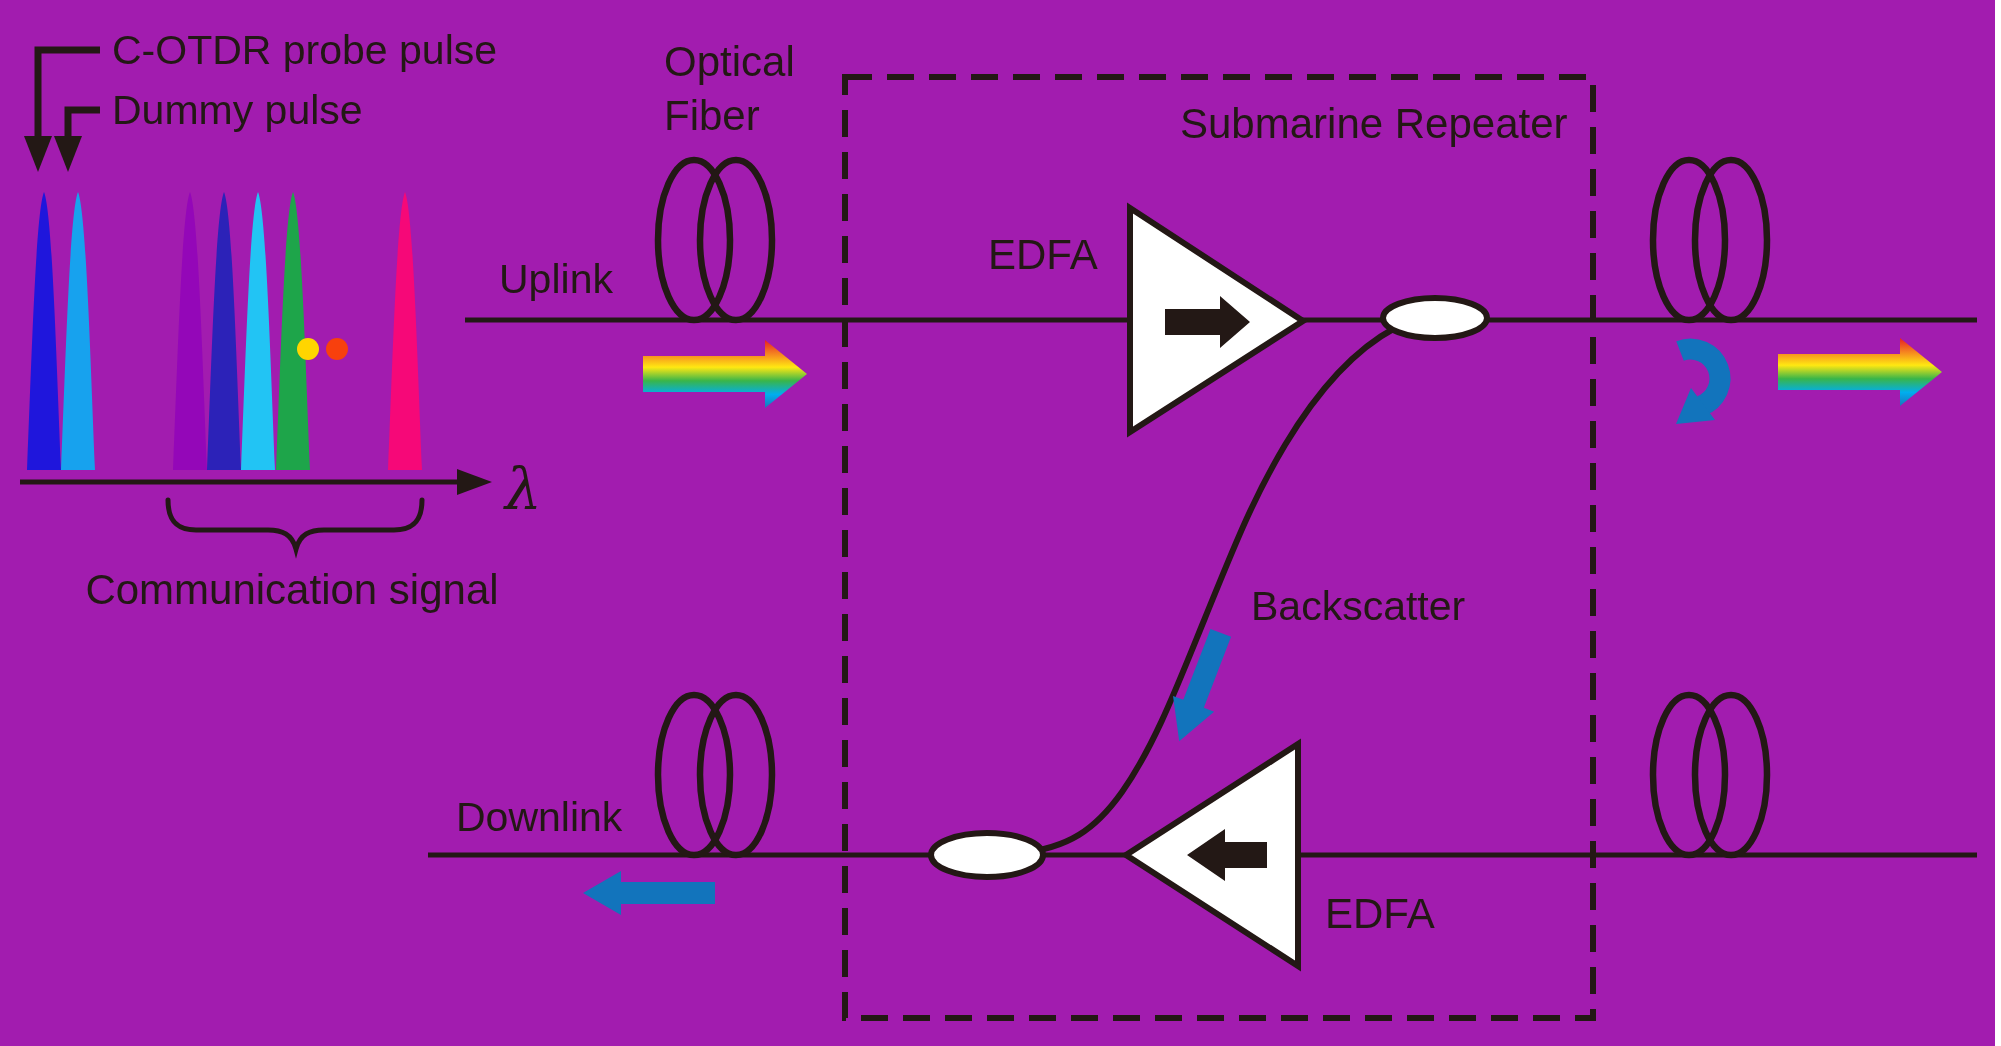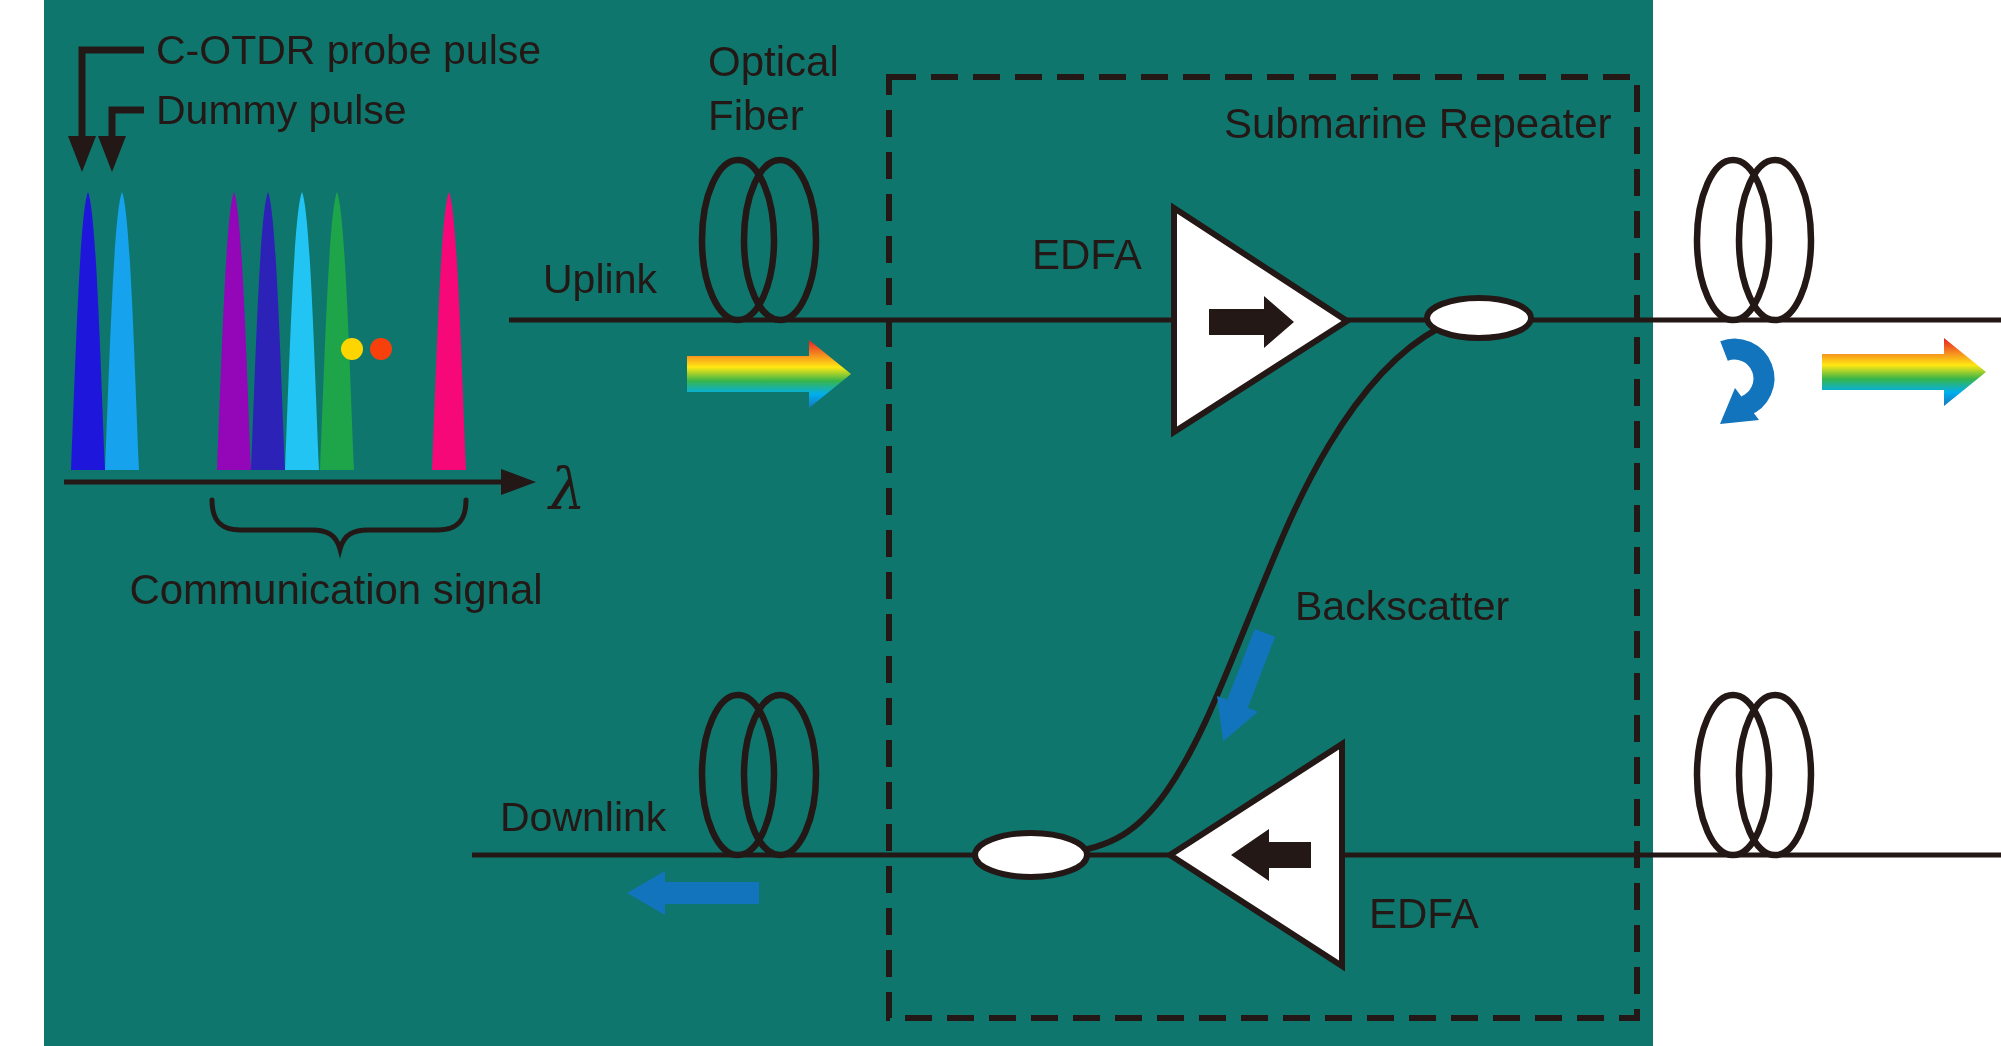--- a/index.html
+++ b/index.html
@@ -1,25 +1,24 @@
 <!DOCTYPE html>
 <html><head>
 <meta charset="utf-8">
 <style>
   html, body {
     margin: 0;
     padding: 0;
     background: #ffffff;
   }
   .canvas-wrap {
-    width: 1609px;
+    width: 1995px;
     height: 1046px;
     position: relative;
-    background: #0f766e;
-    margin-left: 44px;
+    background: #a21caf;
   }
   svg {
     display: block;
   }
   text {
     font-family: "Liberation Sans", sans-serif;
     fill: #231815;
   }
   .lbl { font-size: 41px; }
   .lbl-lg { font-size: 42px; }

